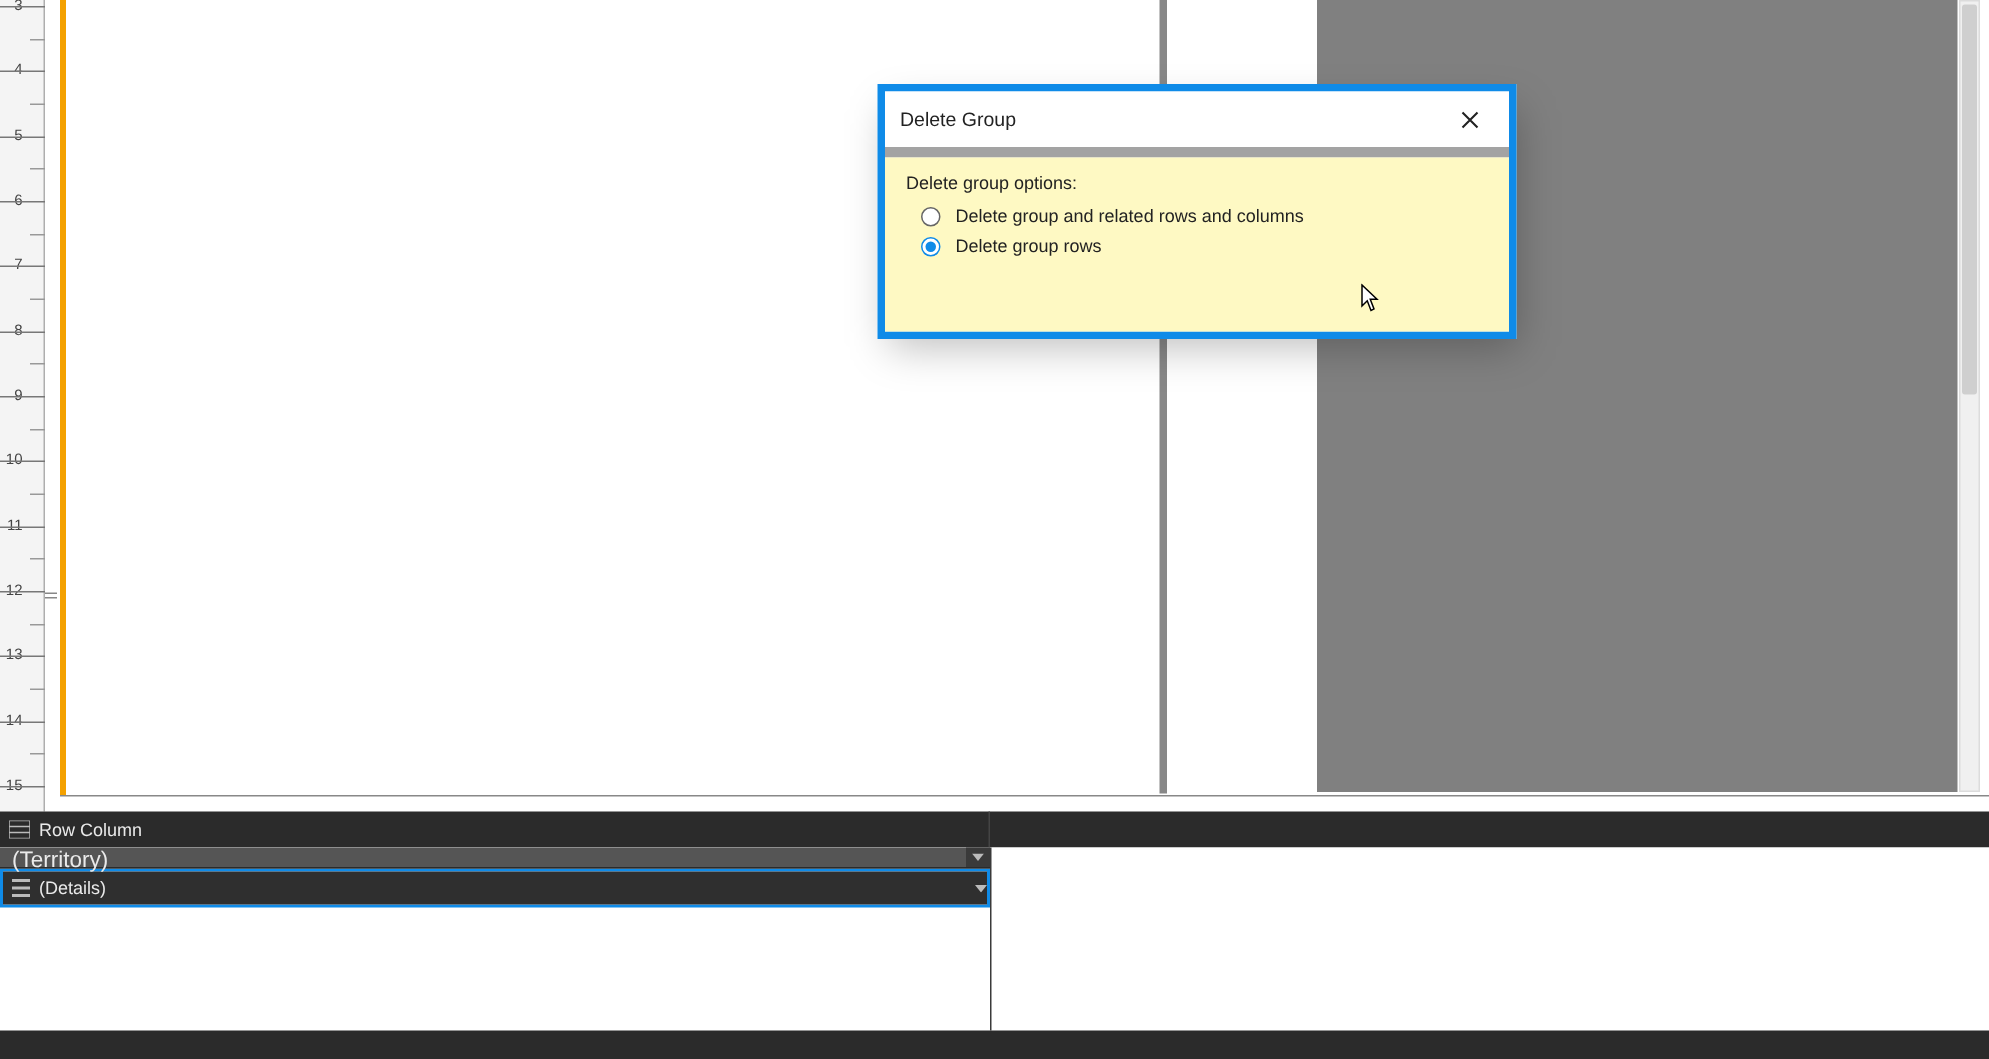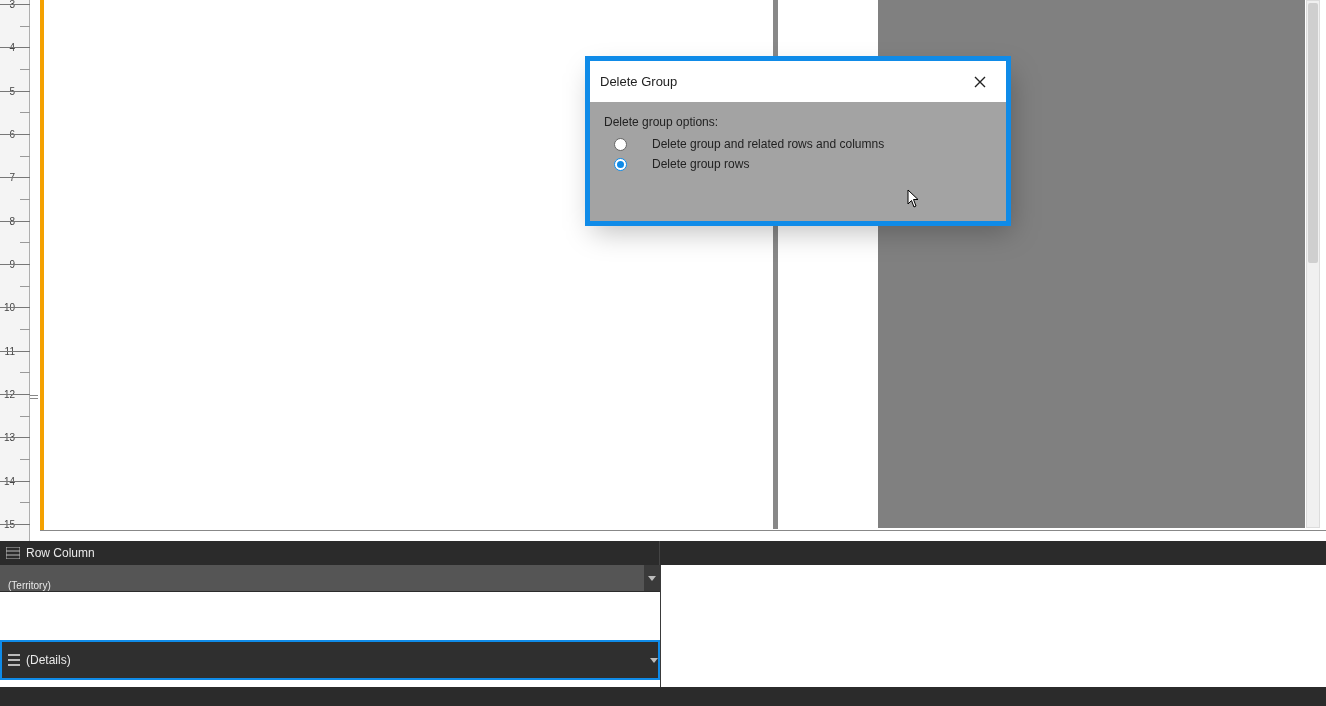--- a/index.html
+++ b/index.html
@@ -22,26 +22,26 @@
   .canvas-grey { position:absolute; left:878px; top:0; width:427px; height:528px; background:#808080; }
   .canvas-bottom-line { position:absolute; left:40px; top:530px; right:0; height:1px; background:#888; }
 
   .vscroll-track { position:absolute; right:6px; top:0; width:14px; height:528px; background:#f0f0f0; border:1px solid #dcdcdc; }
   .vscroll-thumb { position:absolute; left:1px; right:1px; top:2px; height:260px; background:#cfcfcf; border-radius:2px; }
 
   
   .dialog-shadow { position:absolute; left:592px; top:72px; width:420px; height:160px; border-radius:6px; background:rgba(0,0,0,0.25); filter:blur(14px); }
   .dialog-outline { position:absolute; left:585px; top:56px; width:426px; height:170px; border:5px solid #0f8be8; background:#fff; }
   .dialog { position:absolute; inset:0; display:flex; flex-direction:column; }
-  .dlg-titlebar { height:44px; display:flex; align-items:center; padding:0 10px; background:#fff; border-bottom:3px solid #a3a3a3; }
+  .dlg-titlebar { height:44px; display:flex; align-items:center; padding:0 10px; background:#fff; border-bottom:7px solid #a3a3a3; }
   .dlg-title { flex:1; font-size:13px; color:#222; }
   .dlg-close { width:32px; height:28px; display:flex; align-items:center; justify-content:center; color:#222; font-size:14px; cursor:pointer; }
-  .dlg-body { flex:1; background:#a3a3a3; padding:10px 14px 10px 14px; font-size:12px; color:#222; }
+  .dlg-body { flex:1; background:#fef9c3; padding:10px 14px 10px 14px; font-size:12px; color:#222; }
   .dlg-label { margin-bottom:6px; }
-  .radio-row { display:flex; align-items:center; gap:25px; margin:2px 0 2px 10px; line-height:18px; }
+  .radio-row { display:flex; align-items:center; gap:10px; margin:2px 0 2px 10px; line-height:18px; }
   .radio { width:13px; height:13px; border:1px solid #666; border-radius:50%; background:#fff; display:inline-flex; align-items:center; justify-content:center; }
   .radio.checked { border-color:#0f8be8; }
   .radio.checked::after { content:""; width:7px; height:7px; border-radius:50%; background:#0f8be8; }
   .dlg-footer { position:absolute; left:0; right:0; bottom:0; height:40px; display:flex; align-items:center; padding:0 10px; gap:12px; background:#f3f3f3; }
   .btn { height:24px; min-width:78px; padding:0 12px; background:#fdfdfd; border:1px solid #b5b5b5; font-size:12px; color:#222; cursor:pointer; }
   .btn.primary { border:1px solid #0f8be8; }
   .spacer { flex:1; }
 
   
   .cursor { position:absolute; left:907px; top:189px; width:14px; height:20px; pointer-events:none; }
@@ -51,27 +51,27 @@
   .groups-header .hcell { display:flex; align-items:center; gap:6px; padding-left:6px; height:100%; }
   .gh-icon { width:14px; height:12px; display:inline-block; }
   .gh-icon svg { display:block; }
   .rowg-cell  { width:660px; border-right:1px solid #444; }
   .colg-cell  { flex:1; }
   .dd-caret { margin-left:auto; margin-right:6px; width:10px; height:10px; display:flex; align-items:center; justify-content:center; color:#ccc; }
 
   .rowgroups-body { position:absolute; left:0; top:565px; width:660px; height:122px; background:#fff; }
   .colgroups-body { position:absolute; left:660px; top:565px; width:666px; height:122px; background:#fff; border-left:1px solid #3a3a3a; }
 
-  .group-item { height:27px; display:flex; align-items:flex-end; font-size:10px; padding-left:8px; position:relative; }
+  .group-item { height:14px; display:flex; align-items:flex-start; font-size:15px; padding-left:8px; position:relative; }
   .group-item .name { color:#eaeaea; }
   .group-item .mini-caret { position:absolute; right:0; top:0; width:16px; height:100%; background:#3a3a3a; display:flex; align-items:center; justify-content:center; }
   .mini-caret svg { display:block; }
 
   .item-territory { background:#555555; border-bottom:1px solid #2b2b2b; }
-  .item-details-wrap { border:2px solid #0f8be8; height:40px; display:flex; align-items:center;margin-top:48px; }
+  .item-details-wrap { border:2px solid #0f8be8; height:26px; display:flex; align-items:center; }
   .item-details { flex:1; height:100%; background:#2f2f2f; display:flex; align-items:center; padding-left:6px; gap:6px; }
   .detail-glyph { width:12px; height:12px; display:flex; flex-direction:column; justify-content:space-between; }
   .detail-glyph span { height:2px; background:#bbb; }
   .item-details .name { color:#eaeaea; }
   .item-details .mini-caret { position:static; margin-left:auto; }
 
   .bottom-dark { position:absolute; left:0; top:687px; width:1326px; height:19px; background:#2b2b2b; }
 </style>
 </head>
 <body>

